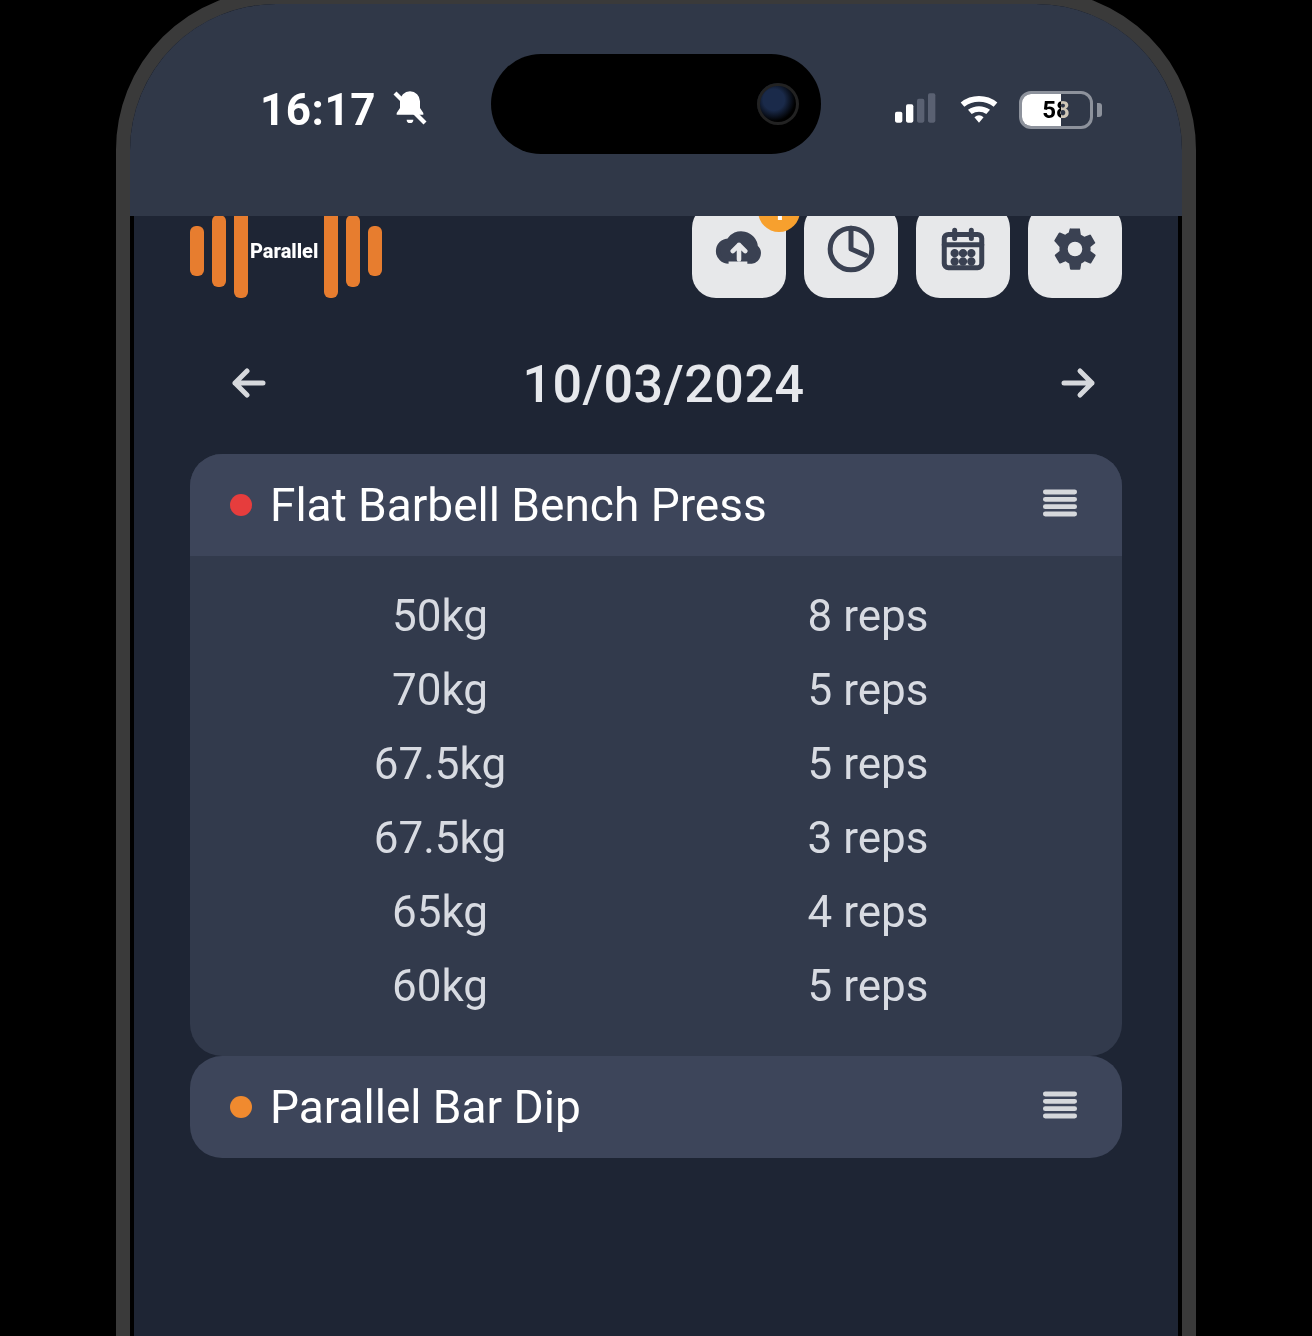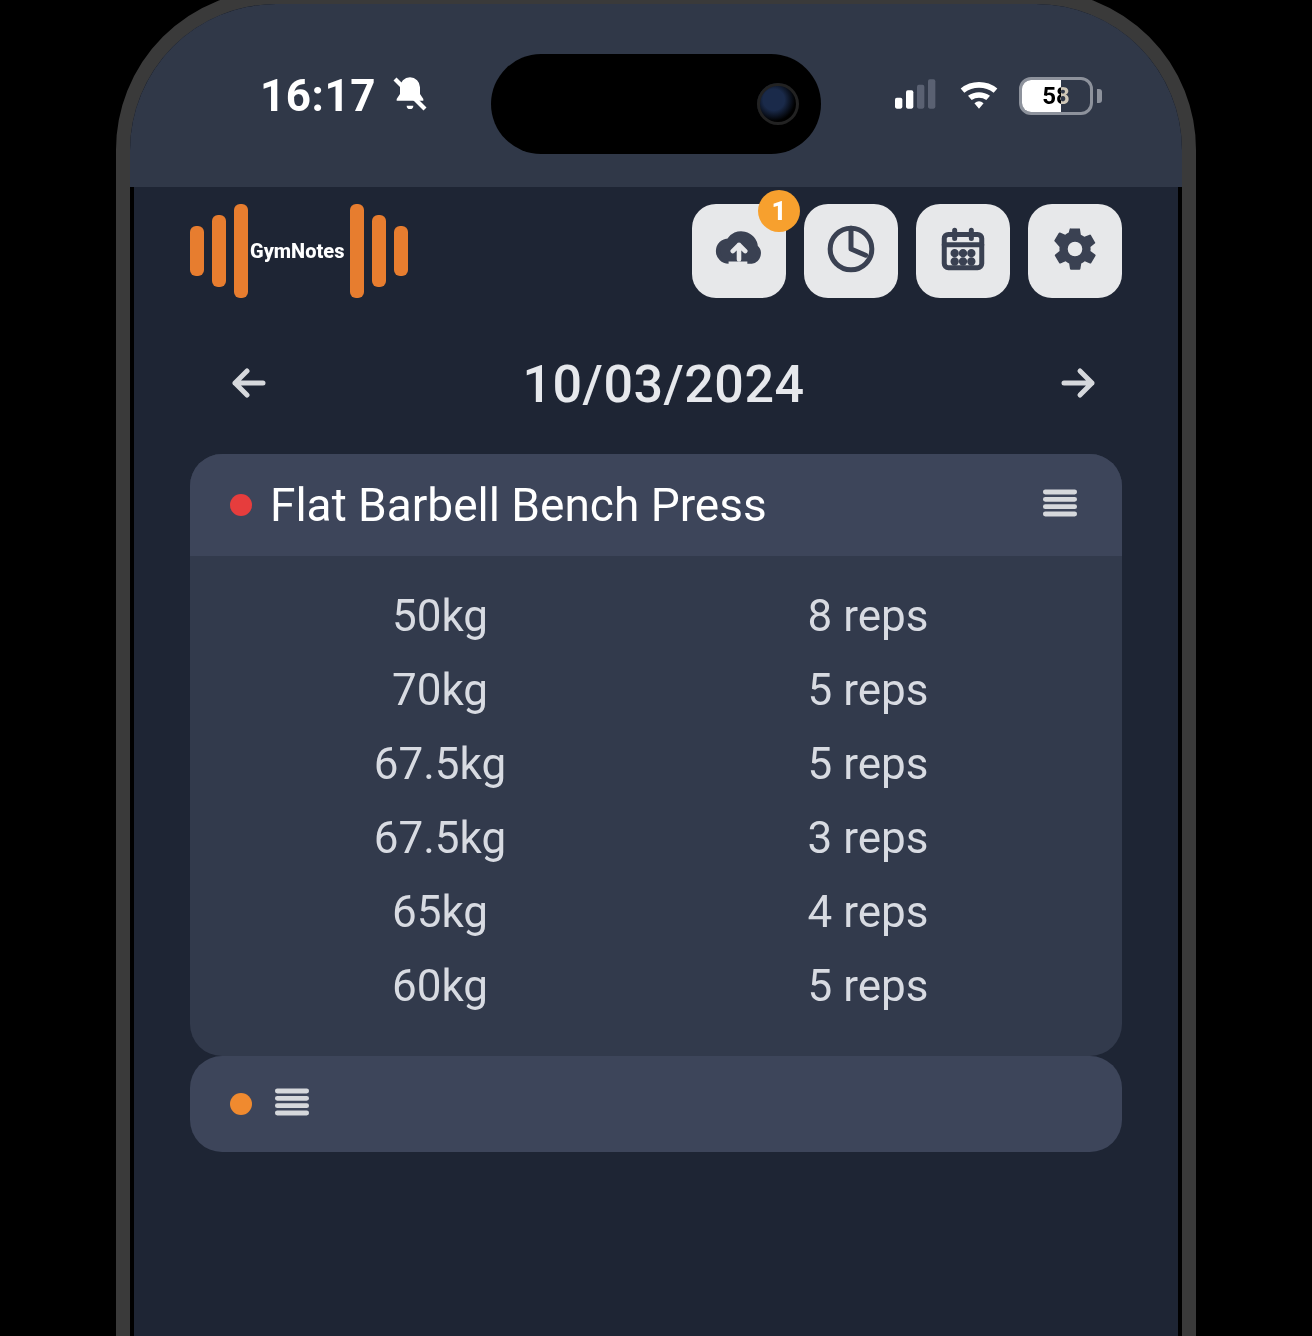--- a/index.html
+++ b/index.html
@@ -48,21 +48,21 @@
     height: 42px;
     border-radius: 50%;
     background: radial-gradient(circle at 40% 40%, #1a2a4a 0 30%, #000 60%);
     box-shadow: inset 0 0 0 3px #222;
   }
 
   
   .statusbar {
     position: absolute;
     top: 0; left: 0; right: 0;
-    height: 183px;
+    height: 212px;
     display: flex;
     align-items: center;
     justify-content: space-between;
     padding: 0 70px 0 70px;
     background: #303848;
     z-index: 40;
   }
   .sb-left {
     display: flex;
     align-items: center;
@@ -288,21 +288,21 @@
     </div>
   </div>
 
   <div class="app-header">
     <div class="logo">
       <div class="logo-bars">
         <div class="logo-bar lb1"></div>
           <div class="logo-bar lb2"></div>
           <div class="logo-bar lb3"></div>
       </div>
-      <span class="logo-text">GymNotes</span>
+      <span class="logo-text">Parallel</span>
       <div class="logo-bars">
         <div class="logo-bar lb3"></div>
           <div class="logo-bar lb2"></div>
           <div class="logo-bar lb1"></div>
       </div>
     </div>
 
     <div class="header-buttons">
       <div class="hbtn">
         <span>
@@ -391,20 +391,21 @@
           </div>
           <div class="set-row">
             <div>60kg</div>
             <div>5 reps</div>
           </div>
         </div>
       </div>
       <div class="card">
         <div class="card-header">
           <span class="dot dot-orange"></span>
+          <span class="ex-name">Parallel Bar Dip</span>
           <span class="menu-icon"><svg viewBox="0 0 24 24" fill="none" stroke="currentColor" stroke-width="2.6" stroke-linecap="round">
               <path d="M4 6h16M4 10h16M4 14h16M4 18h16"></path>
             </svg></span>
         </div>
       </div>
     </div>
 
 </div>
 
 </body></html>

